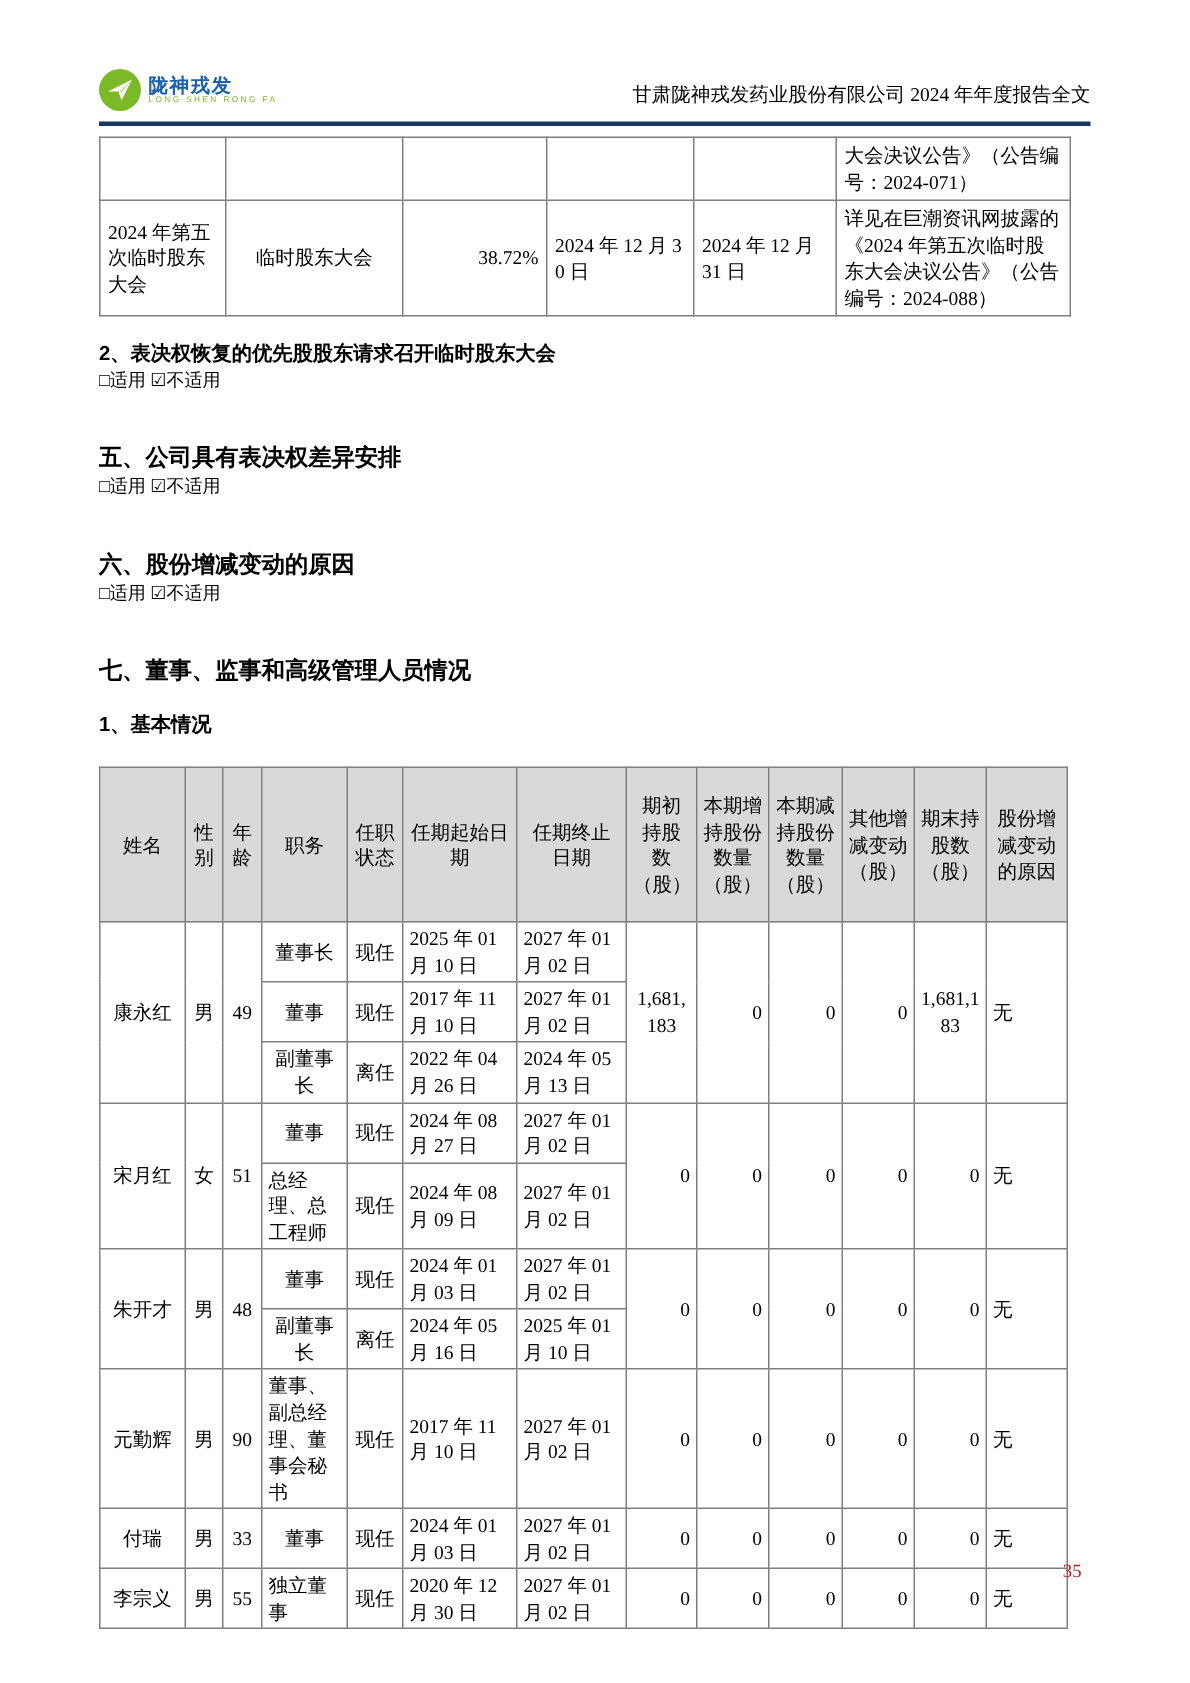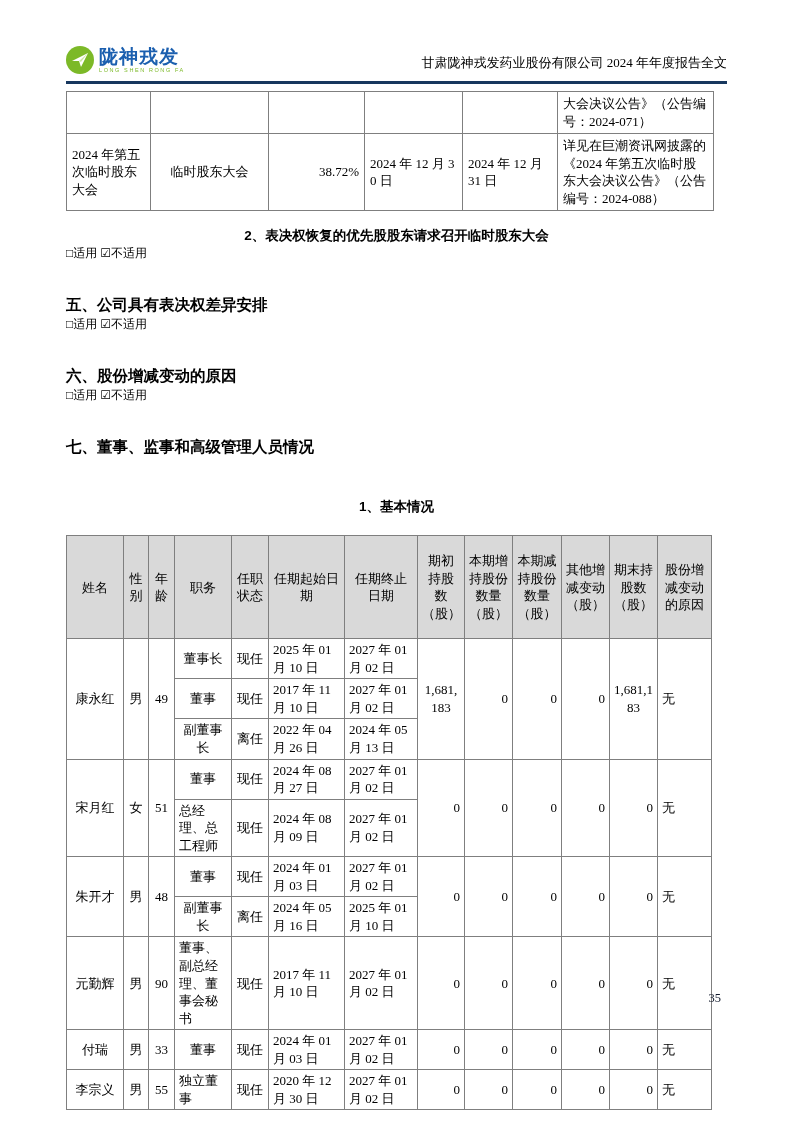--- a/index.html
+++ b/index.html
@@ -11,51 +11,51 @@
     position:relative;
   }
   .page { width:793px; height:1122px; padding:46px 66px 0 66px; position:relative; }
 
   
   .hdr { display:flex; justify-content:space-between; align-items:flex-end; width:661px; }
   .logo { display:flex; align-items:center; gap:5px; }
   .logo-mark { width:28px; height:28px; border-radius:50%; background:#7cb928; position:relative; flex:0 0 auto; }
   .logo-mark svg { position:absolute; left:4px; top:5px; }
   .logo-txt { display:flex; flex-direction:column; line-height:1; }
-  .logo-cn { color:#1b5faf; font-weight:bold; font-size:19px; letter-spacing:1px; font-family:"Liberation Sans",sans-serif; }
+  .logo-cn { color:#1b5faf; font-weight:bold; font-size:13px; letter-spacing:1px; font-family:"Liberation Sans",sans-serif; }
   .logo-en { color:#7cb928; font-size:5.5px; letter-spacing:1.6px; margin-top:2px; font-family:"Liberation Sans",sans-serif; }
   .doc-title { font-size:13px; padding-bottom:2px; }
   .hdr-rule { width:661px; height:3px; background:#17375e; margin-top:7px; }
 
   
   table { border-collapse:collapse; table-layout:fixed; }
   td, th { border:1px solid #7f7f7f; font-size:13px; font-weight:normal; vertical-align:middle; padding:3px 5px; line-height:1.35; word-break:break-all; }
   .c { text-align:center; } .r { text-align:right; } .l { text-align:left;margin-top:30px; }
 
   
   .meet-tbl { width:647px; margin-top:7px; }
   .meet-tbl tr.row1 { height:40px; }
   .meet-tbl tr.row2 { height:68px; }
 
   
-  .h-small { font-size:13.5px; font-weight:bold; margin-top:16px; font-family:"Liberation Sans","DejaVu Sans",sans-serif;text-align:center; }
+  .h-small { font-size:13.5px; font-weight:bold; margin-top:16px; font-family:"Liberation Sans","DejaVu Sans",sans-serif; }
   .applic  { font-size:12px; }
   .h-big   { font-size:15.5px; font-weight:bold; margin-top:33px; font-family:"Liberation Sans","DejaVu Sans",sans-serif; }
 
   
   .dir-tbl { width:645px; margin-top:19px; }
   .dir-tbl th { background:#d9d9d9; text-align:center; padding:3px 4px; }
   .dir-tbl tr.hrow { height:103px; }
   .dir-tbl tr.r33 { height:33px; }
   .dir-tbl tr.r44 { height:44px; }
   .dir-tbl tr.r76 { height:76px; }
   .dir-tbl td { padding:2px 4px; }
 
   
-  .pageno { position:absolute; right:72px; top:991px; font-size:12.5px; color:#0f172a; }
+  .pageno { position:absolute; right:72px; top:1040px; font-size:12.5px; color:#b91c1c; }
 </style>
 </head>
 <body>
 
 <div class="page">
 
   <div class="hdr">
     <div class="logo">
       <span class="logo-mark">
         <svg width="20" height="18" viewBox="0 0 20 18">
@@ -104,21 +104,21 @@
   <div class="h-small">2、表决权恢复的优先股股东请求召开临时股东大会</div>
   <div class="applic">□适用 ☑不适用</div>
 
   <div class="h-big">五、公司具有表决权差异安排</div>
   <div class="applic">□适用 ☑不适用</div>
 
   <div class="h-big">六、股份增减变动的原因</div>
   <div class="applic">□适用 ☑不适用</div>
 
   <div class="h-big">七、董事、监事和高级管理人员情况</div>
-  <div class="h-small" style="margin-top:40px">1、基本情况</div>
+  <div class="h-small" style="margin-top:16px">1、基本情况</div>
 
   <table class="dir-tbl">
     <colgroup>
       <col style="width:57px">
         <col style="width:25px">
         <col style="width:26px">
         <col style="width:57px">
         <col style="width:37px">
       <col style="width:76px">
         <col style="width:73px">

